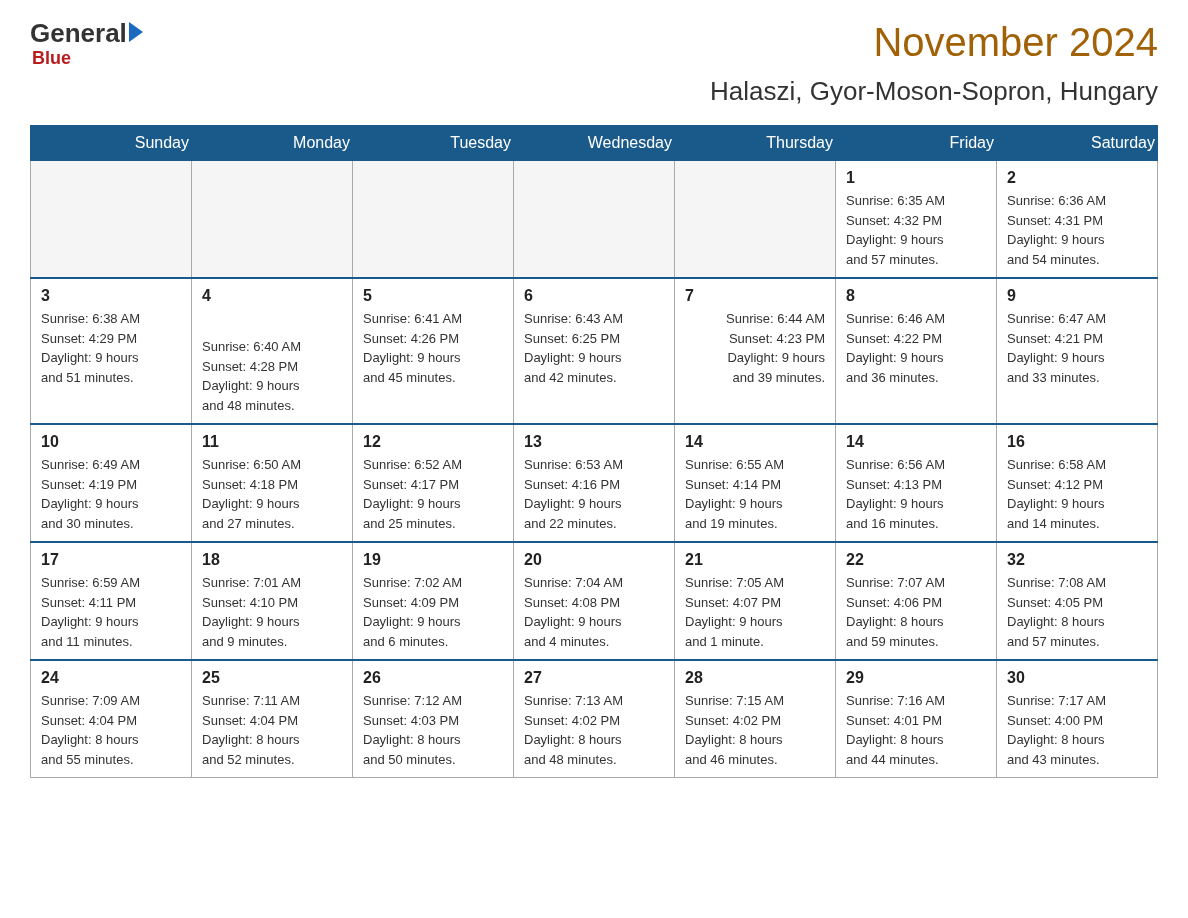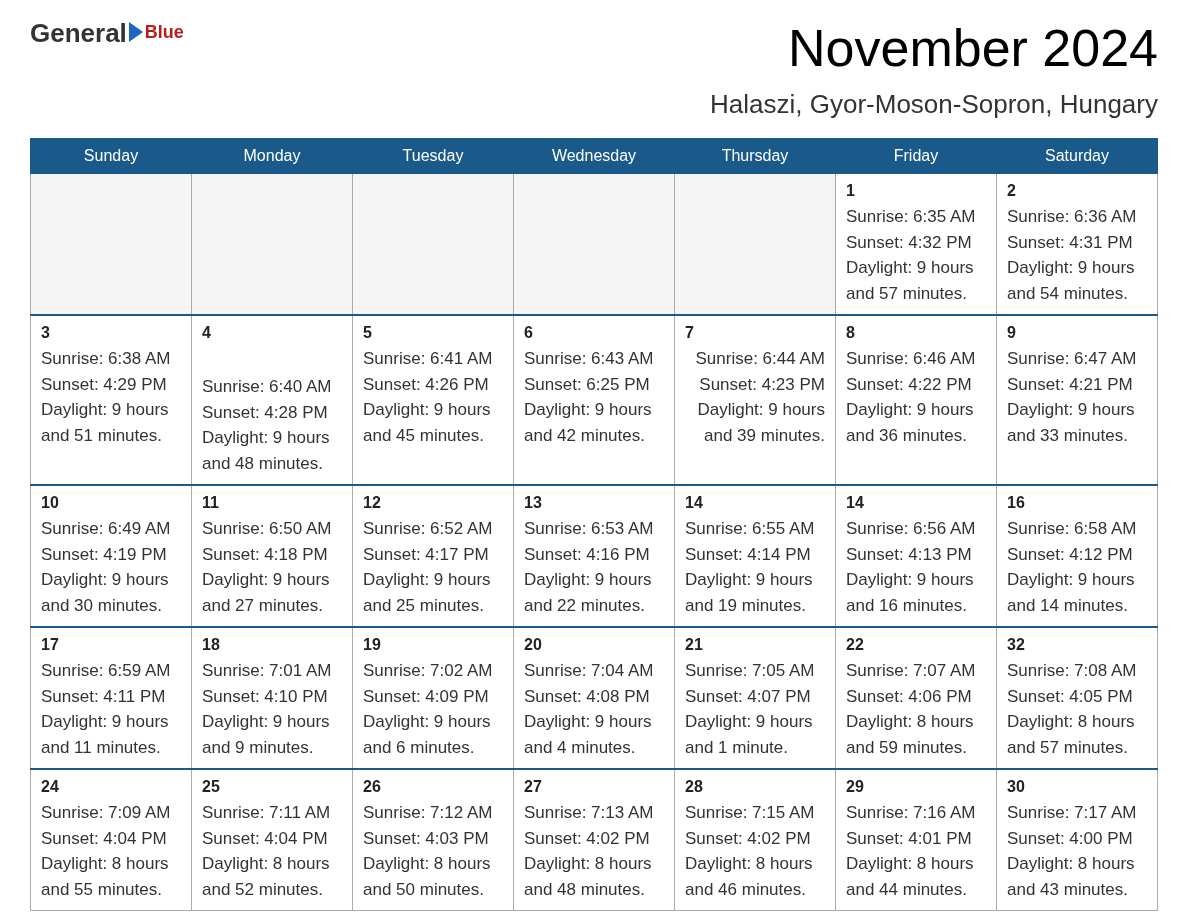--- a/index.html
+++ b/index.html
@@ -11,20 +11,21 @@
       min-height: 918px;
     }
     .header-area {
       display: flex;
       justify-content: space-between;
       align-items: flex-start;
       margin-bottom: 18px;
     }
     .logo-area {
       display: flex;
+      flex-direction: column;
       align-items: flex-start;
     }
     .logo-text {
       display: flex;
       align-items: center;
       font-size: 26px;
       font-weight: bold;
       color: #333;
       line-height: 1;
     }
@@ -42,42 +43,42 @@
       color: #b91c1c;
       font-size: 18px;
       font-weight: bold;
       margin-top: 2px;
       padding-left: 2px;
     }
     .title-area {
       text-align: right;
     }
     .main-title {
-      font-size: 52px;
+      font-size: 40px;
       font-weight: normal;
-      color: #000000;
+      color: #a16207;
       line-height: 1.1;
     }
     .subtitle {
       font-size: 26px;
       color: #333;
       margin-top: 12px;
     }
     .calendar {
       width: 100%;
       border-collapse: collapse;
       border: 1px solid #999;
     }
     .calendar th {
       background: #1a5a8a;
       color: #fff;
       font-size: 16px;
       font-weight: normal;
-      padding: 8px 26px;
-      text-align: center;
+      padding: 8px 2px;
+      text-align: right;
       border: 1px solid #1a5a8a;
     }
     .calendar td {
       vertical-align: top;
       padding: 8px 10px;
       border: 1px solid #aaa;
       width: calc(100% / 7);
       font-size: 13px;
       color: #333;
       min-height: 110px;
@@ -87,21 +88,21 @@
       background: #f5f5f5;
     }
     .day-number {
       font-size: 16px;
       font-weight: bold;
       color: #222;
       display: block;
       margin-bottom: 4px;
     }
     .day-info {
-      font-size: 17px;
+      font-size: 13px;
       color: #333;
       line-height: 1.5;
     }
     .row-divider td {
       border-top: 2px solid #1a5a8a;
     }
   </style>
 </head>
 <body>
 

